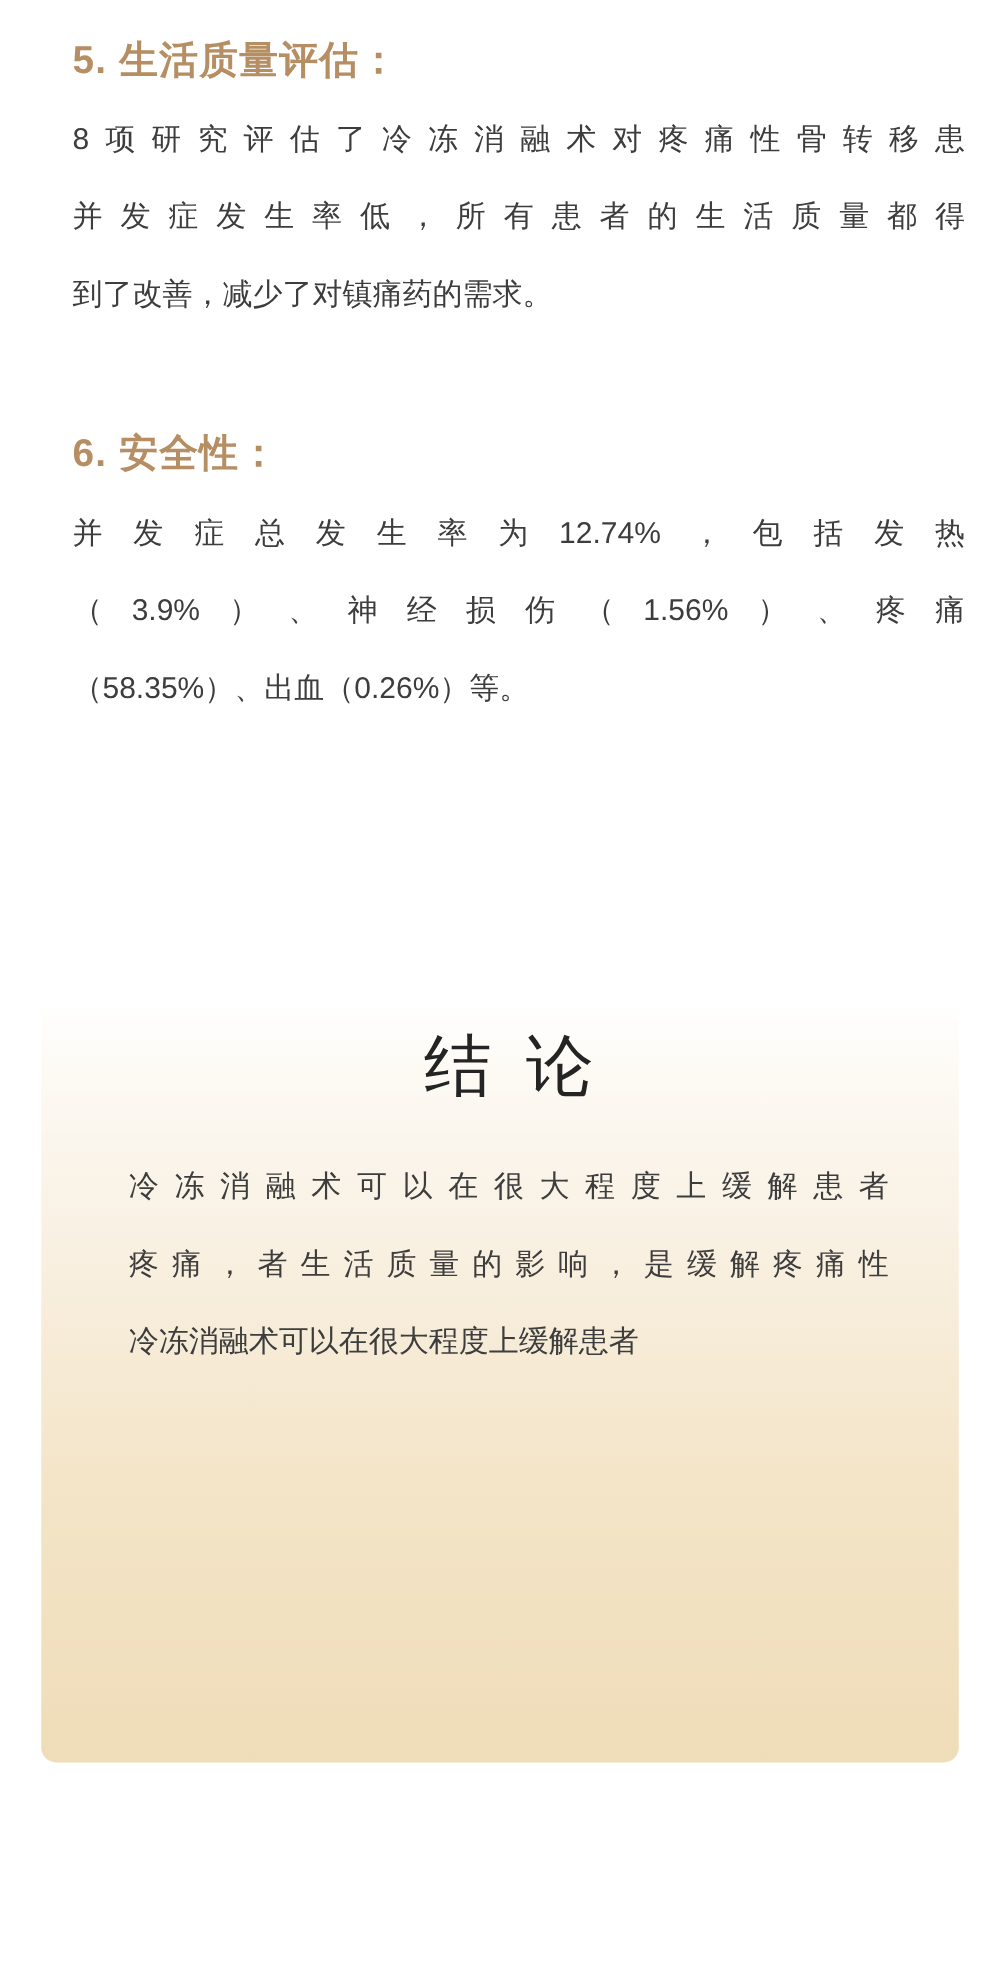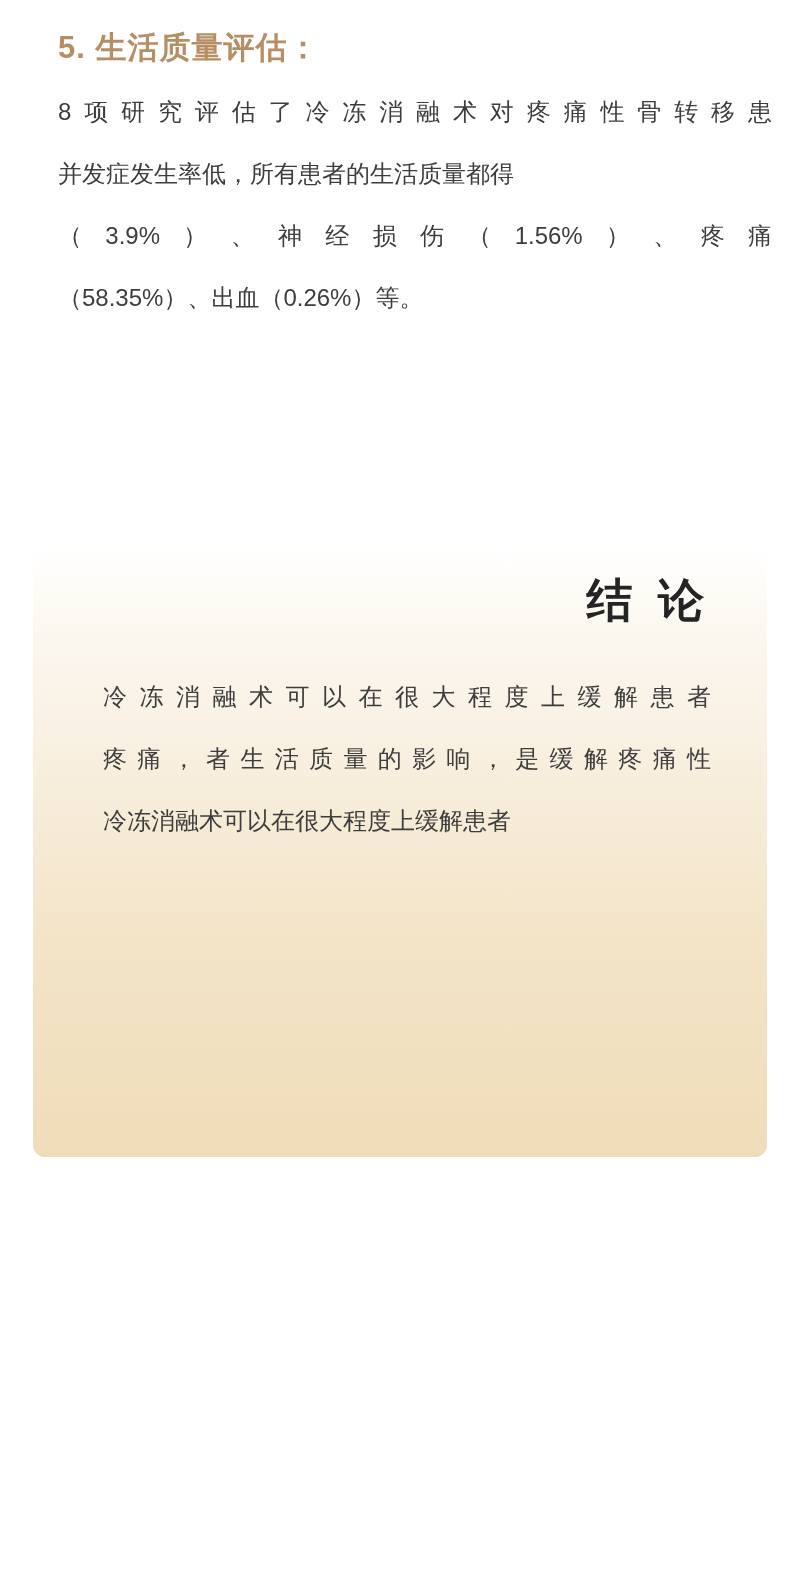--- a/index.html
+++ b/index.html
@@ -55,47 +55,50 @@
       #ffffff 0%,
       #fdfaf4 10%,
       #faf4ea 22%,
       #f4e5c9 62%,
       #efdcb8 100%);
     padding: 28px 56px 0 70px;
   }
   .conclusion-title {
     margin: 0;
     font-family: "Liberation Serif", serif;
-    font-size: 46px;
+    font-size: 54px;
     line-height: 55px;
-    font-weight: 700;
+    font-weight: 400;
     color: #242424;
-    text-align: right;
+    text-align: center;
     letter-spacing: 7px;
     text-indent: 7px;
   }
   .conclusion-card .para {
     margin-top: 38px;
   }
 </style>
 </head>
 <body>
 
 <div class="content">
 
   <section class="section section-qol">
     <h2 class="section-heading">5. 生活质量评估：</h2>
     <div class="para">
         <span class="line">8项研究评估了冷冻消融术对疼痛性骨转移患</span>
         <span class="line">并发症发生率低，所有患者的生活质量都得</span>
+        <span class="line">到了改善，减少了对镇痛药的需求。</span>
       </div>
   </section>
 
   <section class="section section-safety">
+    <h2 class="section-heading">6. 安全性：</h2>
     <div class="para">
+        <span class="line">并发症总发生率为12.74%，包括发热</span>
         <span class="line">（3.9%）、神经损伤（1.56%）、疼痛</span>
         <span class="line">（58.35%）、出血（0.26%）等。</span>
       </div>
   </section>
 
 </div>
 
 <div class="conclusion-card">
   <h1 class="conclusion-title">结 论</h1>
   <div class="para">

